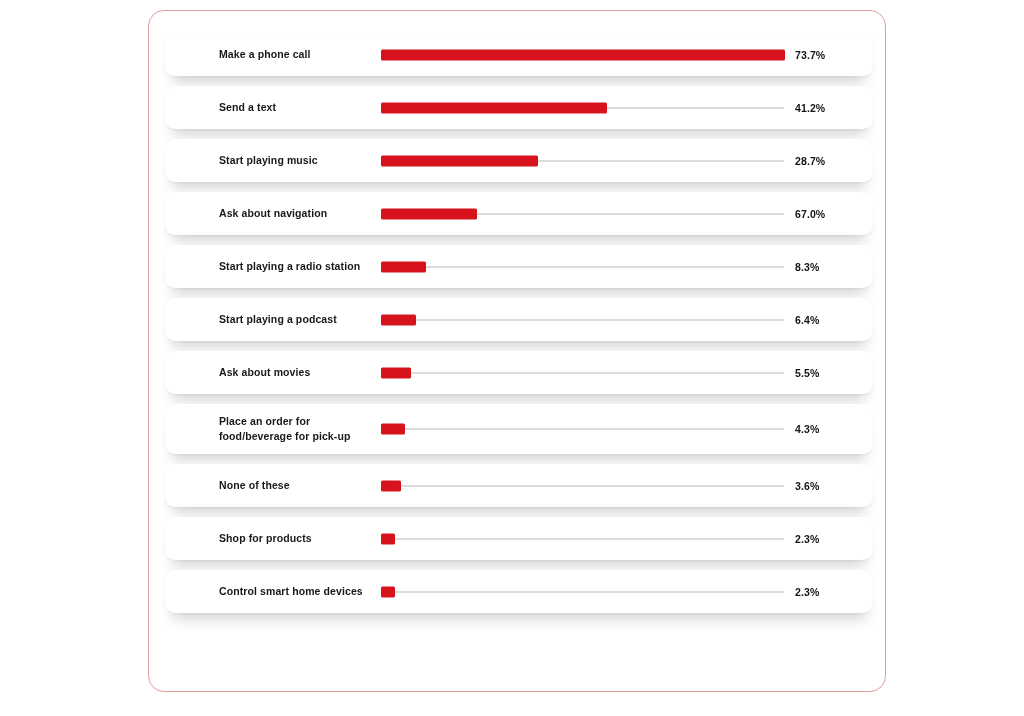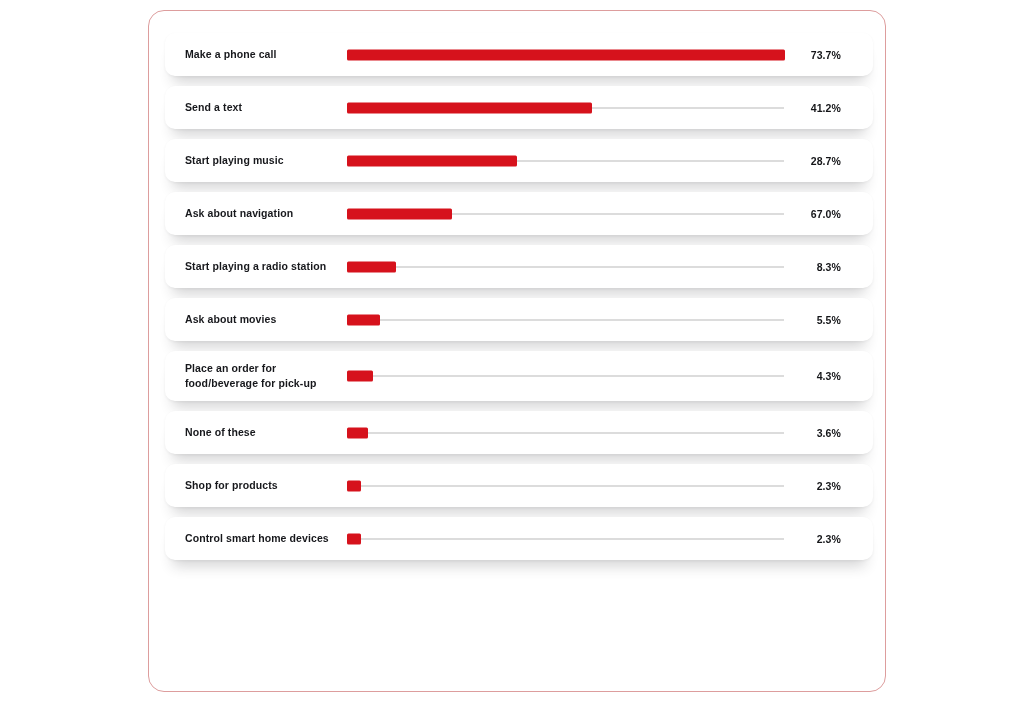--- a/index.html
+++ b/index.html
@@ -42,20 +42,21 @@
   }
   .row-label {
     flex: 0 0 162px;
     width: 162px;
     font-size: 10.5px;
     font-weight: 700;
     color: #17181c;
     line-height: 15px;
     letter-spacing: 0.1px;
     overflow-wrap: break-word;
+    margin-left: 34px;
   }
   .bar-area {
     flex: 1 1 auto;
     position: relative;
     height: 13px;
   }
   .track-line {
     position: absolute;
     left: 0;
     right: 3px;
@@ -70,21 +71,20 @@
     top: 50%;
     transform: translateY(-50%);
     height: 11px;
     min-width: 14px;
     background: var(--bar-color, #d6121c);
     border-radius: 1.5px;
   }
   .row-value {
     flex: 0 0 46px;
     margin-left: 8px;
-    text-align: right;
     font-size: 10.5px;
     font-weight: 700;
     color: #141518;
     letter-spacing: 0.1px;
     white-space: nowrap;
   }
 </style>
 </head>
 <body style="background: rgb(255, 255, 255);">
 
@@ -129,20 +129,28 @@
 
   <div class="row">
     <div class="row-label">Start playing a radio station</div>
     <div class="bar-area">
       <div class="track-line"></div>
       <div class="bar-fill" style="width: 11.2056%;"></div>
     </div>
     <div class="row-value">8.3%</div>
   </div>
 
+  <div class="row">
+    <div class="row-label">Start playing a podcast</div>
+    <div class="bar-area">
+      <div class="track-line"></div>
+      <div class="bar-fill" style="width: 8.64043%;"></div>
+    </div>
+    <div class="row-value">6.4%</div>
+  </div>
 
   <div class="row">
     <div class="row-label">Ask about movies</div>
     <div class="bar-area">
       <div class="track-line"></div>
       <div class="bar-fill" style="width: 7.42537%;"></div>
     </div>
     <div class="row-value">5.5%</div>
   </div>
 

